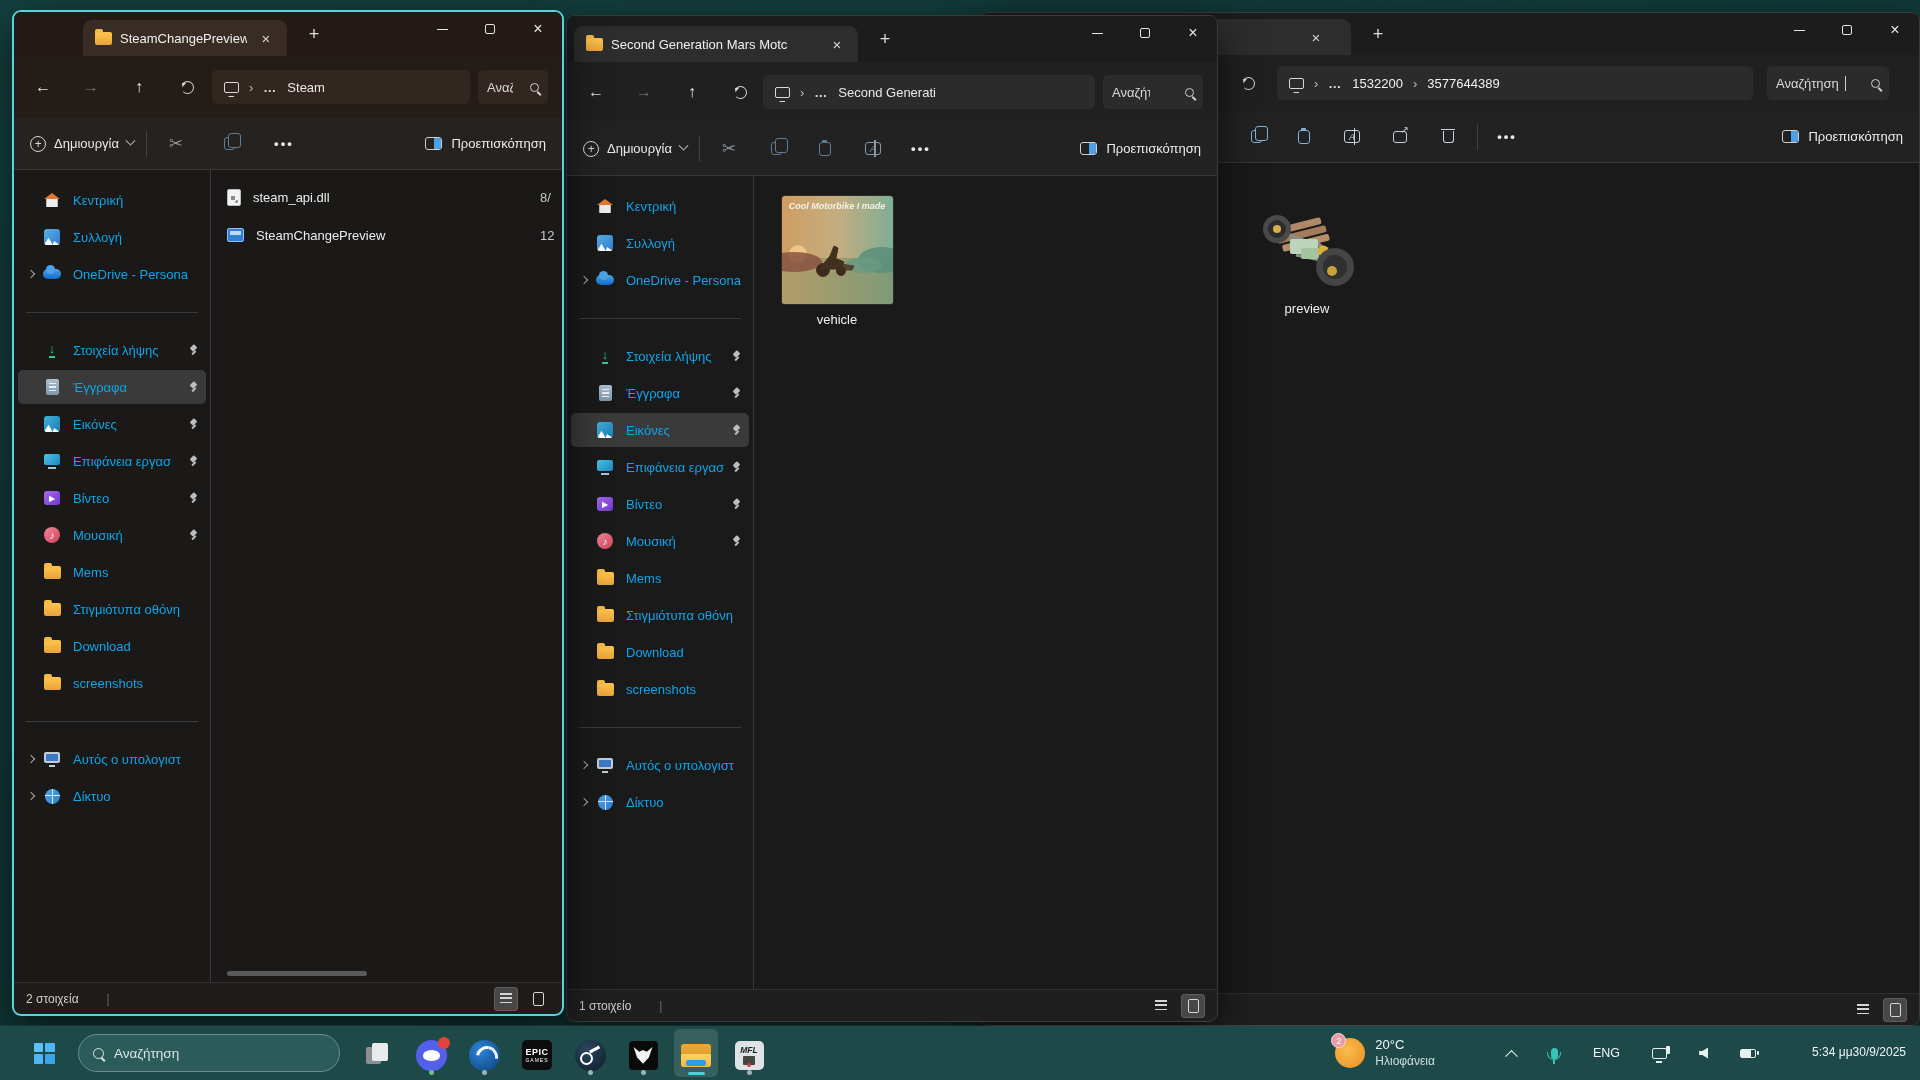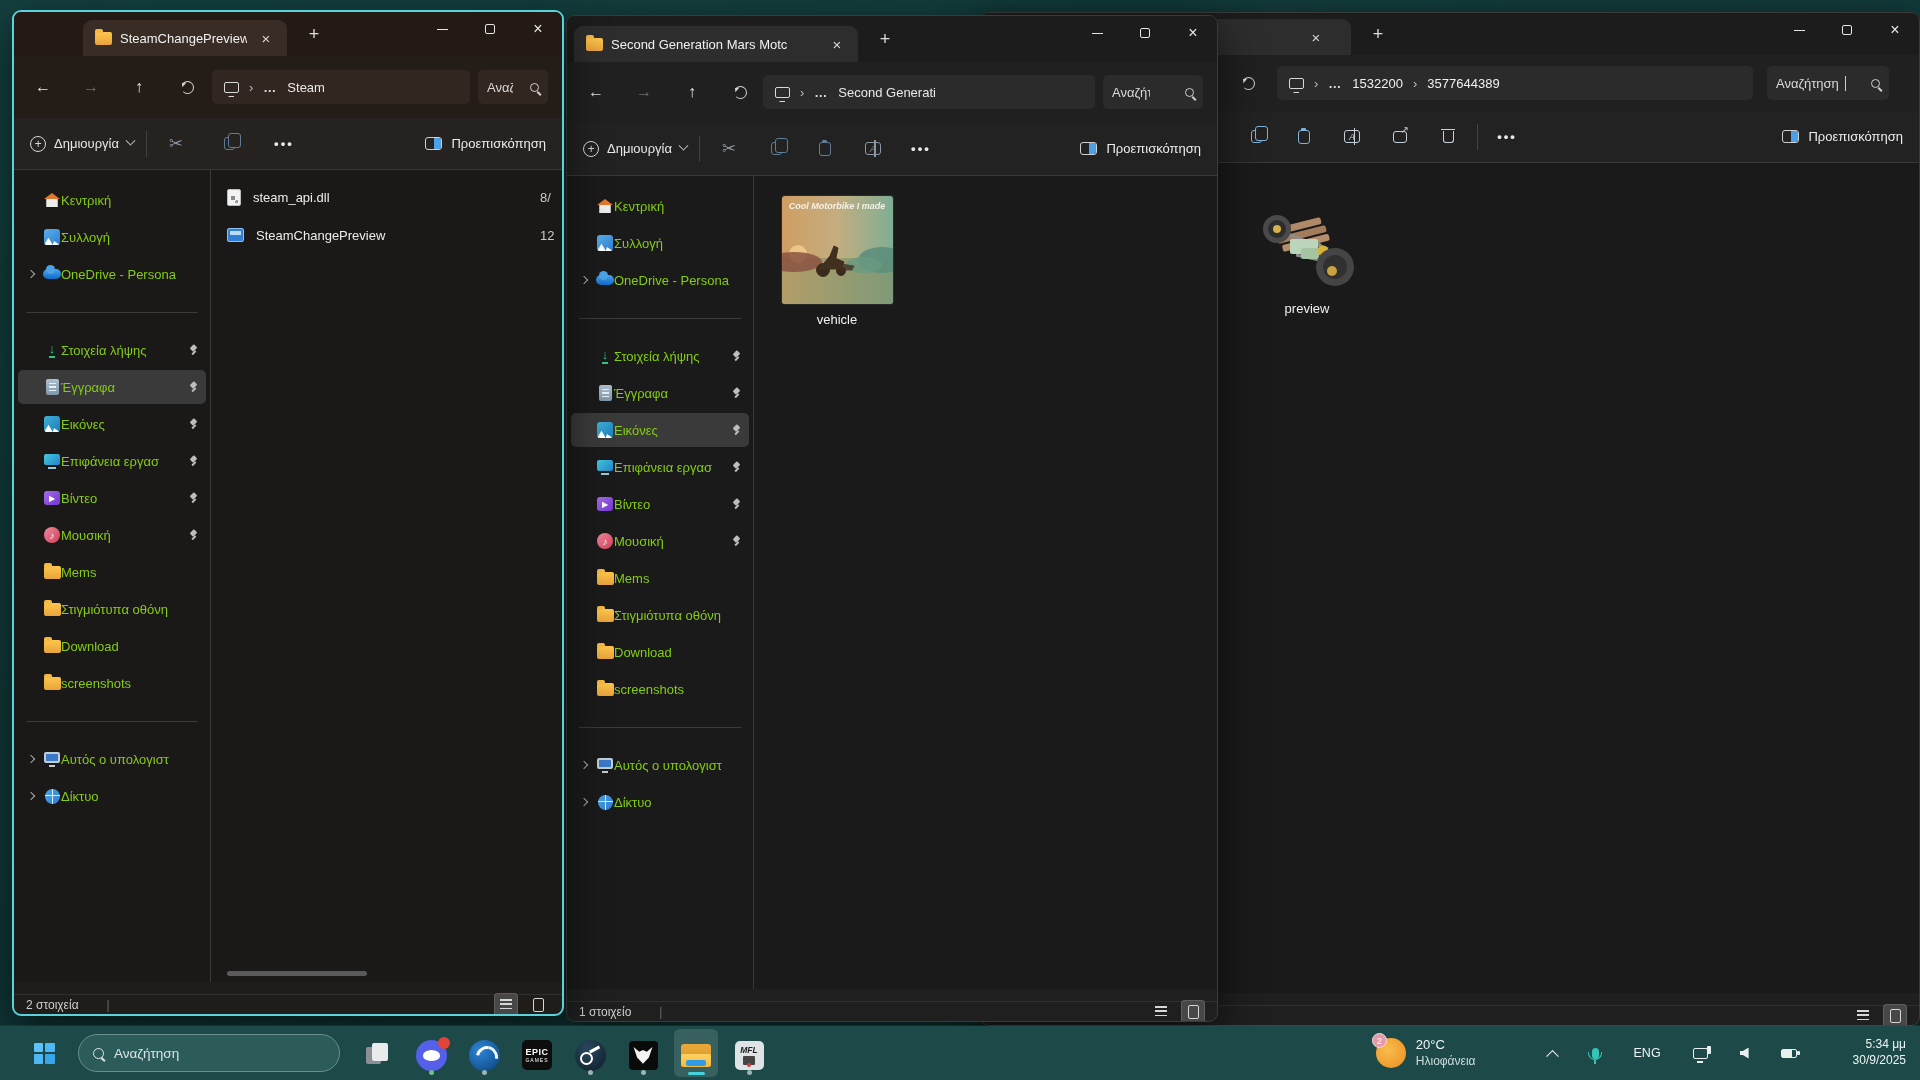--- a/index.html
+++ b/index.html
@@ -54,21 +54,21 @@
   .ico-trash::before{content:"";position:absolute;left:-3px;top:-2px;width:14px;height:1.5px;background:currentColor}
   .more-dots{font-size:13px;letter-spacing:2px;color:#e8e8e8;font-weight:bold}
   .tool-preview{margin-left:auto;display:flex;align-items:center;gap:9px;color:#ececec}
   .ico-splitview{width:17px;height:13px;border:1.5px solid #cfcfcf;border-radius:3px;position:relative;display:inline-block}
   .ico-splitview::after{content:"";position:absolute;right:0;top:0;bottom:0;width:7px;background:#4ba0e8;border-radius:0 2px 2px 0}
 
   .main{position:absolute;left:0;right:0;bottom:32px;display:flex}
   .sidebar{overflow:hidden;padding-top:10px}
   .sb-row{display:flex;align-items:center;height:34px;margin:3px 4px;border-radius:5px;padding:0 6px 0 10px;white-space:nowrap}
   .sb-row.sel{background:#3a3a3a}
-  .sb-label{overflow:hidden;flex:1;color:#84cc16}
+  .sb-label{margin-left:12px;overflow:hidden;flex:1;color:#0ea5e9}
   .sb-exp{width:15px;flex:none;display:flex;align-items:center}
   .expand{width:6px;height:6px;border-right:1.4px solid #a8a8a8;border-bottom:1.4px solid #a8a8a8;transform:rotate(-45deg);display:inline-block}
   .sb-sep{height:36px;position:relative}
   .sb-sep::after{content:"";position:absolute;left:12px;right:12px;top:50%;height:1px;background:#3a3a3a}
   .pin{position:relative;width:12px;height:12px;flex:none;margin-left:4px}
   .pin::before{content:"";position:absolute;left:3px;top:1px;width:5px;height:6px;background:#bdbdbd;border-radius:1px;transform:rotate(45deg)}
   .pin::after{content:"";position:absolute;left:5px;top:6px;width:1.5px;height:5px;background:#bdbdbd;transform:rotate(45deg)}
 
   .sb-ico{width:18px;height:18px;flex:none;position:relative;display:flex;align-items:center;justify-content:center}
   .i-home{width:16px;height:14px;background:linear-gradient(180deg,#e2772f 0 42%,#ececec 42%);clip-path:polygon(50% 0,100% 42%,86% 42%,86% 100%,14% 100%,14% 42%,0 42%)}
@@ -88,21 +88,21 @@
   .i-folder::before{content:"";position:absolute;top:-3px;left:0;width:8px;height:4px;background:#f5b945;border-radius:2px 2px 0 0}
   .i-pc{width:16px;height:11px;border:2px solid #c3cdd4;border-radius:2px;background:#3a79c9;position:relative;margin-top:-3px}
   .i-pc::after{content:"";position:absolute;left:3px;bottom:-6px;width:6px;height:2px;background:#c3cdd4}
   .i-network{width:15px;height:15px;border-radius:50%;background:linear-gradient(135deg,#4aa8e8,#2f7cd0);position:relative;overflow:hidden}
   .i-network::after{content:"";position:absolute;inset:0;background:linear-gradient(180deg,transparent 6px,#d8ecfa 6px 7.4px,transparent 7.4px),linear-gradient(90deg,transparent 6.5px,#d8ecfa 6.5px 8px,transparent 8px)}
   .i-dll{width:14px;height:17px;background:#f2f2f2;border:1px solid #bdbdbd;border-radius:2px;position:relative}
   .i-dll::after{content:"";position:absolute;left:2px;top:5px;width:8px;height:8px;background:radial-gradient(circle 2.4px at 3px 3px,#8a8a8a 98%,transparent),radial-gradient(circle 2px at 7px 7px,#9a9a9a 98%,transparent)}
   .i-appx{width:17px;height:14px;background:#2f7fd6;border:1px solid #8fc0ee;border-radius:2px;position:relative}
   .i-appx::after{content:"";position:absolute;left:2px;top:2px;right:2px;height:4px;background:#bcdcf6}
 
-  .statusbar{position:absolute;left:0;right:0;bottom:0;height:20px;display:flex;align-items:center;padding:0 12px;border-top:1px solid #303030;color:#cfcfcf;font-size:12px}
+  .statusbar{position:absolute;left:0;right:0;bottom:0;height:32px;display:flex;align-items:center;padding:0 12px;border-top:1px solid #303030;color:#cfcfcf;font-size:12px}
   .status-sep{margin-left:28px;color:#6a6a6a}
   .vtoggles{margin-left:auto;display:flex;gap:8px}
   .vt{width:24px;height:24px;border-radius:4px;display:flex;align-items:center;justify-content:center}
   .vt.active{background:#474747;box-shadow:0 0 0 1px #5d5d5d inset}
   .vt-list{width:12px;height:11px;background:repeating-linear-gradient(180deg,#d6d6d6 0 1.6px,transparent 1.6px 4.4px)}
   .vt-thumb{width:11px;height:14px;border:1.6px solid #d6d6d6;border-radius:2px}
 
   .file-tile{position:absolute;display:flex;flex-direction:column;align-items:center;gap:8px}
   .tile-label{font-size:13px;color:#f0f0f0}
 
@@ -207,21 +207,21 @@
   .ico-mic{width:7px;height:11px;background:#35c4b5;border-radius:4px;position:relative;margin:0 3px}
   .ico-mic::before{content:"";position:absolute;left:-3.5px;top:4px;width:12px;height:7px;border:1.6px solid #35c4b5;border-top:none;border-radius:0 0 8px 8px}
   .ico-mic::after{content:"";position:absolute;left:2.5px;bottom:-5px;width:2px;height:4px;background:#35c4b5}
   .lang{font-size:12.5px;color:#eef5f4}
   .ico-net{width:15px;height:11px;border:1.6px solid #e8f0ef;border-radius:2px;position:relative}
   .ico-net::after{content:"";position:absolute;right:-4px;top:-3px;width:4px;height:8px;background:#e8f0ef;border-radius:1px}
   .ico-net::before{content:"";position:absolute;left:3px;bottom:-5px;width:6px;height:2px;background:#e8f0ef}
   .ico-vol{width:9px;height:11px;background:#e8f0ef;clip-path:polygon(0 32%,36% 32%,100% 0,100% 100%,36% 68%,0 68%);position:relative}
   .ico-bat{width:16px;height:9px;border:1.5px solid #e8f0ef;border-radius:2px;position:relative;background:linear-gradient(90deg,#e8f0ef 0 70%,transparent 70%)}
   .ico-bat::after{content:"";position:absolute;right:-4px;top:1.5px;width:2.5px;height:4px;background:#e8f0ef;border-radius:1px}
-  .clock{display:flex;flex-direction:column;align-items:flex-end;line-height:1.3;font-size:12px;color:#eef5f4;margin-left:24px}
+  .clock{display:flex;flex-direction:row;align-items:flex-end;line-height:1.3;font-size:12px;color:#eef5f4;margin-left:24px}
 </style>
 </head>
 <body>
 
 <section class="explorer w3">
   <div class="titlebar">
     <div class="tab">
       <span class="tab-close">×</span>
     </div>
     <span class="newtab">+</span>

